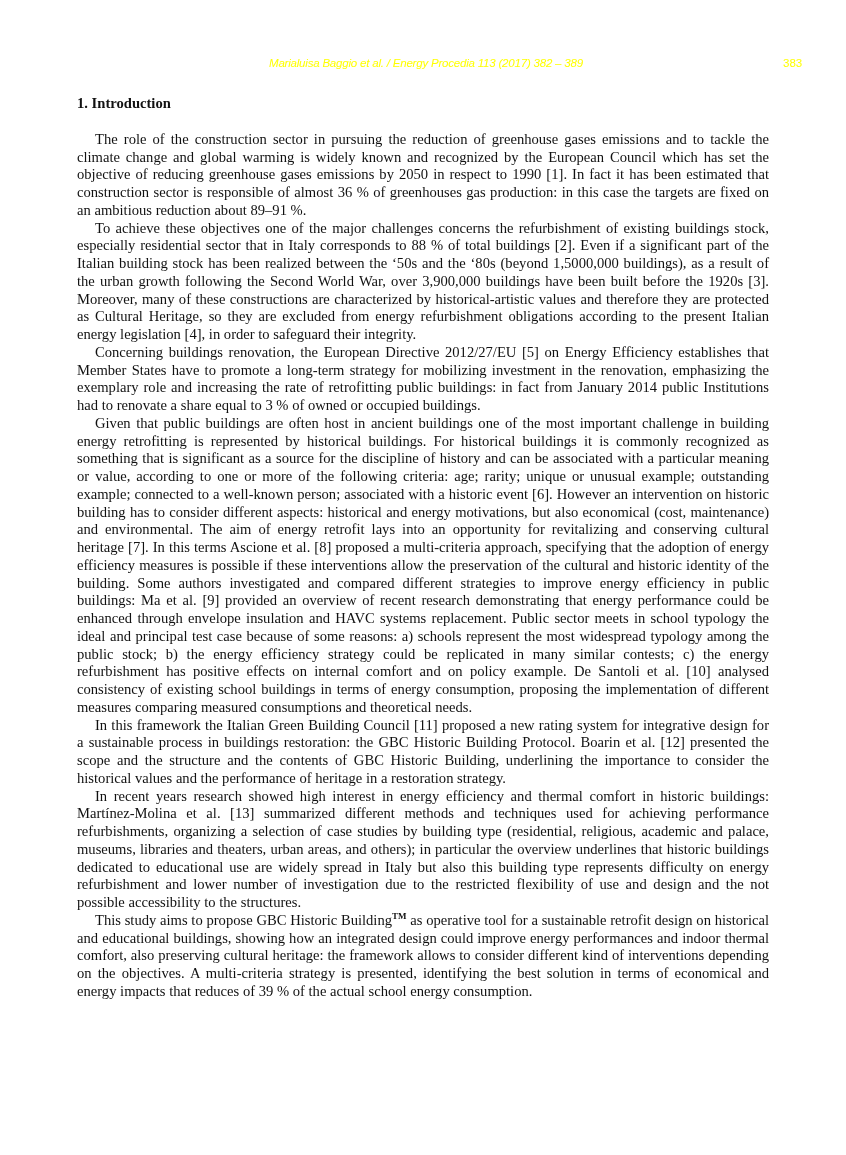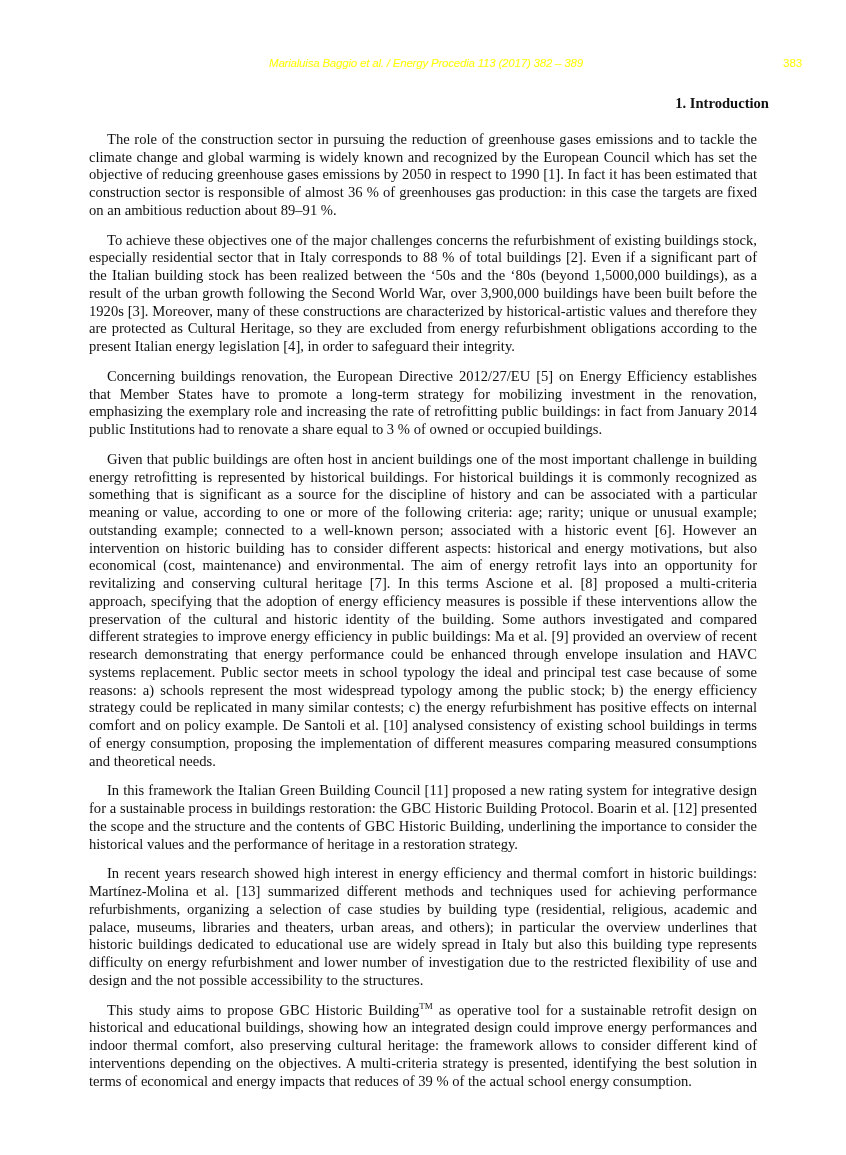--- a/index.html
+++ b/index.html
@@ -7,23 +7,23 @@
   .running-head {
     position: absolute; top: 57px; left: 8px; width: 846px; height: 18px;
     font-family: "Liberation Sans", sans-serif; font-size: 11.5px; color: #ffff00;
   }
   .running-head .journal { position: absolute; left: 261px; top: 0; font-style: italic; letter-spacing: -0.2px; }
   .running-head .pageno { position: absolute; left: 775px; top: 0; text-align: center; }
   .content {
     position: absolute; left: 77px; top: 95px; width: 692px;
     font-family: "Liberation Serif", serif; font-size: 14.6px; line-height: 17.75px; color: #111;
   }
-  .section-title { font-weight: bold; margin: 0 0 18px 0; font-size: 14.6px; text-align: right; }
-  .para { text-align: justify; text-indent: 18px; margin: 12px; }
-  .para sup { font-size: 9px; line-height: 0; }
+  .section-title { font-weight: bold; margin: 0 0 18px 0; font-size: 14.6px; }
+  .para { text-align: justify; text-indent: 18px; margin: 0; }
+  .para sup { font-size: 9px; line-height: 0; font-weight: bold; }
 </style>
 </head>
 <body>
 
 <div class="running-head">
   <span class="journal">Marialuisa Baggio et al. / Energy Procedia 113 (2017) 382 – 389</span>
   <span class="pageno">383</span>
 </div>
 
 <div class="content">

